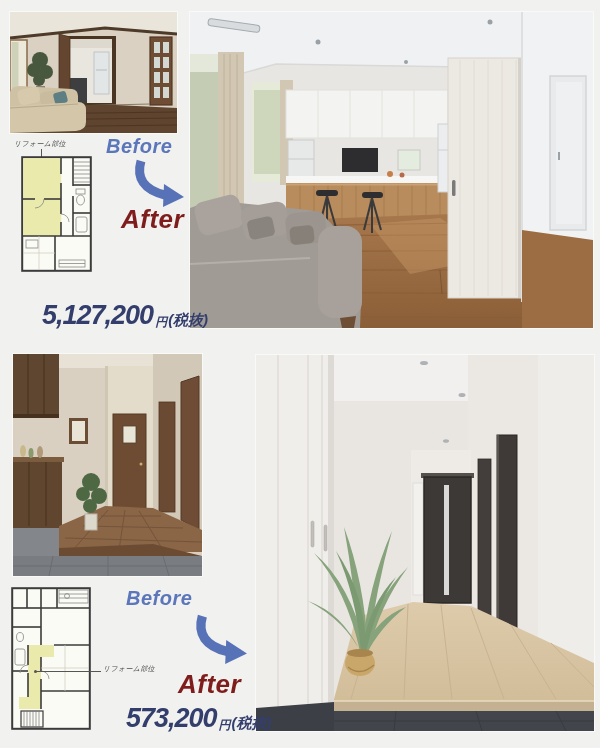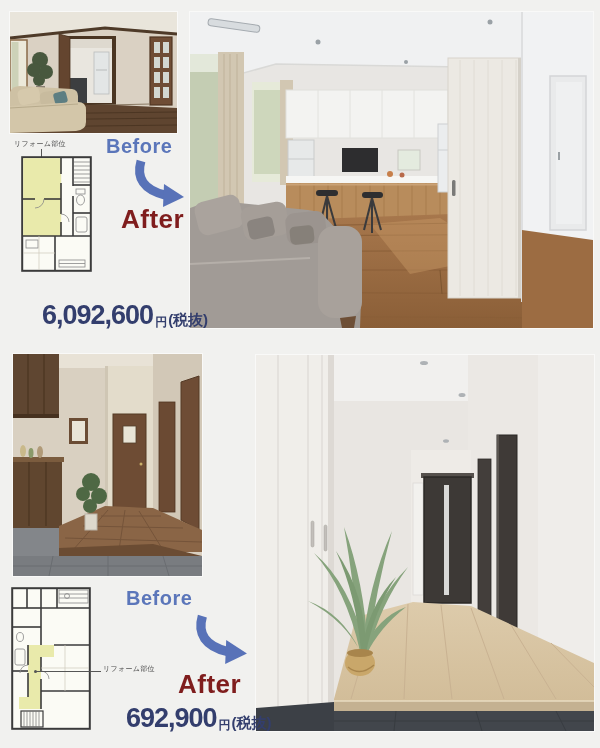--- a/index.html
+++ b/index.html
@@ -1,18 +1,18 @@
 <!DOCTYPE html>
 <html><head>
 <meta charset="utf-8">
 <title>Reform Before/After</title>
 <style>
   html,body{margin:0;padding:0;}
   body{font-family:"Liberation Sans","DejaVu Sans",sans-serif;}
-  #page{position:relative;width:600px;height:748px;background:#f1f1ef;overflow:hidden;}
+  #page{position:relative;width:600px;height:748px;background:#f1f1ef;overflow:hidden;font-style:italic;}
   .abs{position:absolute;}
   .photo{position:absolute;overflow:hidden;background:#ddd;box-shadow:0 0 0 1px rgba(255,255,255,.55);}
   .photo svg{display:block;}
   .blab{position:absolute;color:#5b76ba;font-weight:bold;font-size:20px;letter-spacing:.5px;line-height:1;}
   .alab{position:absolute;color:#7f1d1d;font-weight:bold;font-size:26px;letter-spacing:.5px;line-height:1;}
   .price{position:absolute;display:flex;align-items:flex-end;color:#333e6d;white-space:nowrap;}
   .price .amt{font-size:27px;font-weight:bold;line-height:1;letter-spacing:-1px;}
   .price .unit{font-size:12px;font-weight:bold;line-height:1;padding:0 1px 1px 2px;}
   .price .note{font-size:15px;font-weight:bold;line-height:1;padding-bottom:2px;}
   .planlab{position:absolute;font-size:7px;color:#4a4a4a;line-height:1;letter-spacing:.3px;white-space:nowrap;}
@@ -240,21 +240,21 @@
   </svg>
 
   <div class="blab" style="left:106px;top:136px;">Before</div>
   <svg class="abs" style="left:131px;top:158px;" width="54" height="50" viewBox="0 0 54 50">
     <path d="M10,3 C5,20 13,32 34,37" stroke="#5872b8" stroke-width="9" fill="none"></path>
     <polygon points="33,26 53,39 32,49" fill="#5872b8"></polygon>
   </svg>
   <div class="alab" style="left:121px;top:206px;">After</div>
 
   <div class="price" style="left:42px;top:302px;">
-    <span class="amt">6,092,600</span>
+    <span class="amt">5,127,200</span>
     <span class="unit">円</span>
     <span class="note">(税抜)</span>
   </div>
 
   <div class="photo" style="left:13px;top:354px;width:189px;height:222px;">
     <svg width="189" height="222" viewBox="0 0 189 222">
       <rect width="189" height="222" fill="#d9d0c1"></rect>
       <rect width="189" height="14" fill="#e8e2d6"></rect>
       <rect x="95" y="12" width="45" height="52" fill="#efe9db"></rect>
       <rect x="92" y="12" width="4" height="146" fill="#cfc6b4"></rect>
@@ -430,18 +430,18 @@
   <div class="planlab" style="left:103px;top:665px;">リフォーム部位</div>
 
   <div class="blab" style="left:126px;top:588px;">Before</div>
   <svg class="abs" style="left:192px;top:613px;" width="56" height="52" viewBox="0 0 54 50">
     <path d="M10,3 C5,20 13,32 34,37" stroke="#5872b8" stroke-width="9" fill="none"></path>
     <polygon points="33,26 53,39 32,49" fill="#5872b8"></polygon>
   </svg>
   <div class="alab" style="left:178px;top:671px;">After</div>
 
   <div class="price" style="left:126px;top:705px;">
-    <span class="amt">692,900</span>
+    <span class="amt">573,200</span>
     <span class="unit">円</span>
     <span class="note">(税抜)</span>
   </div>
 
 </div>
 
 </body></html>

